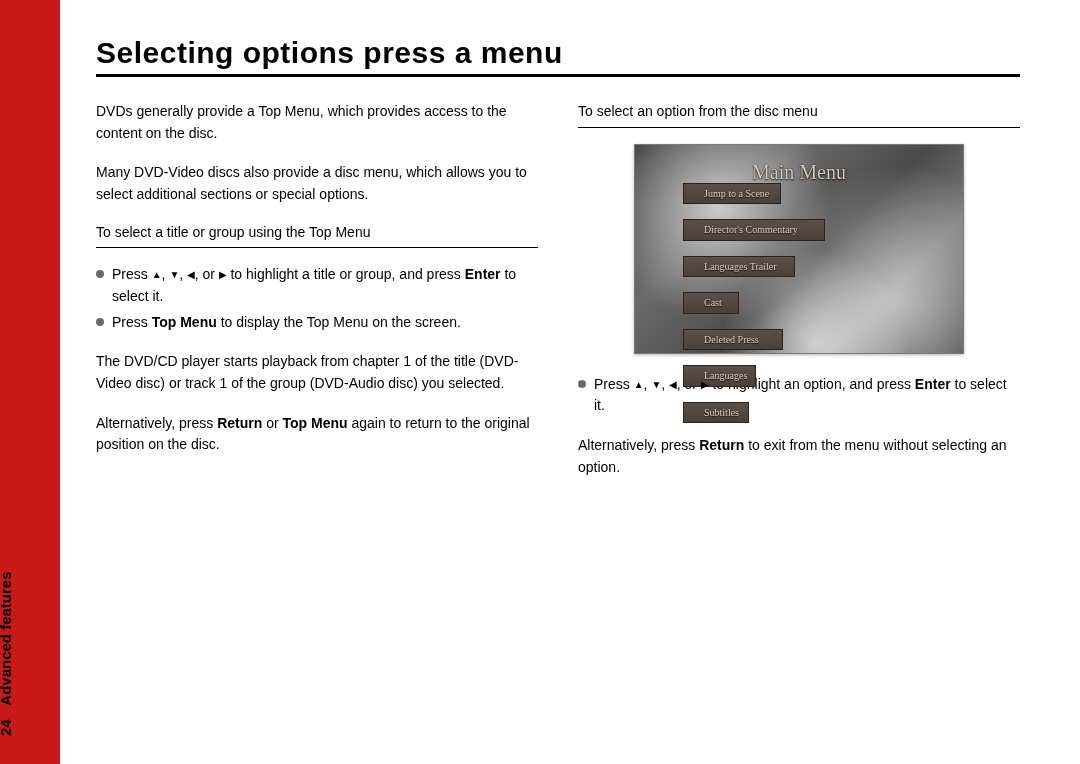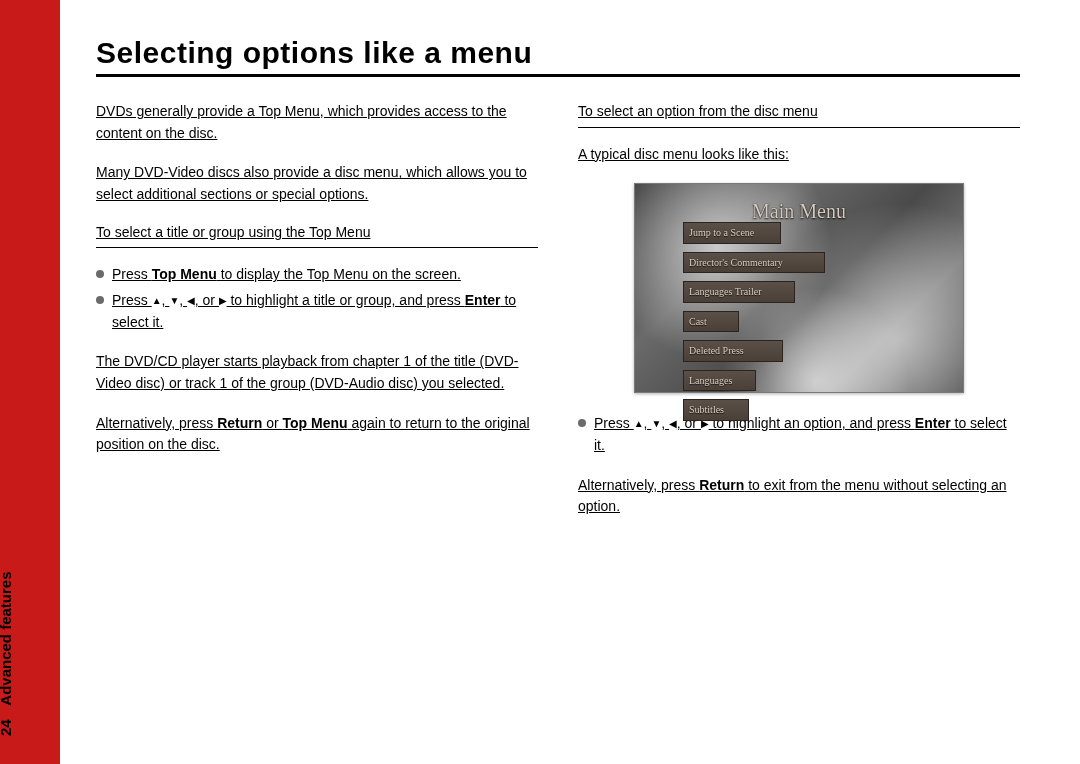--- a/index.html
+++ b/index.html
@@ -46,21 +46,20 @@
   .title-rule {
     height: 3px;
     background: #000;
     margin-top: 2px;
     margin-bottom: 24px;
     width: 100%;
   }
   .cols {
     display: flex;
     gap: 40px;
-    text-decoration: underline;
   }
   .col { flex: 1 1 0; font-size: 14px; line-height: 1.55; color: #000; }
   .col p { margin-bottom: 18px; }
   h2.sub {
     font-family: Arial, Helvetica, sans-serif;
     font-weight: normal;
     font-size: 14px;
     line-height: 1.25;
     margin-top: 2px;
     margin-bottom: 6px;
@@ -107,22 +106,22 @@
     top: 38px;
     left: 48px;
     width: 165px;
   }
   .disc-item {
     background: linear-gradient(#5b5047, #4a4038);
     border: 1px solid #2b241e;
     color: #d8ccbf;
     font-family: Georgia, 'Times New Roman', serif;
     font-size: 10px;
-    padding: 2px 5px;
-    margin-bottom: 8px;
+    padding: 2px 20px;
+    margin-bottom: 15px;
     text-shadow: 0 1px 1px rgba(0,0,0,0.8);
     white-space: nowrap;
     overflow: hidden;
   }
   .disc-item.w1 { width: 98px; }
   .disc-item.w2 { width: 142px; }
   .disc-item.w3 { width: 112px; }
   .disc-item.w4 { width: 56px; }
   .disc-item.w5 { width: 100px; }
   .disc-item.w6 { width: 73px; }
@@ -134,61 +133,60 @@
 <div class="page">
   <div class="red-bar"></div>
 
   <div class="sidebar-text">
     <span class="page-num">24</span>
     <span>Advanced features</span>
   </div>
 
   <div class="content">
     <div class="title-wrap">
-      <h1 class="title">Selecting options like a menu</h1>
+      <h1 class="title">Selecting options press a menu</h1>
       <div class="title-rule"></div>
     </div>
 
     <div class="cols">
 
       <div class="col">
         <p>DVDs generally provide a Top Menu, which provides access to the content on the disc.</p>
         <p>Many DVD-Video discs also provide a disc menu, which allows you to select additional sections or special options.</p>
 
         <h2 class="sub">To select a title or group using the Top Menu</h2>
         <hr class="hr-thin">
 
         <div class="bullet-group">
+          <div class="bullet-row">
+            <div class="bullet-dot"></div>
+            <div class="bullet-text">
+              <span>Press </span><span class="arrow">▲</span><span>, </span><span class="arrow">▼</span><span>, </span><span class="arrow">◀</span><span>, or </span><span class="arrow">▶</span><span> to highlight a title or group, and press </span><span class="bold">Enter</span><span> to select it.</span>
+            </div>
+          </div>
           <div class="bullet-row">
             <div class="bullet-dot"></div>
             <div class="bullet-text">
               <span>Press </span><span class="bold">Top Menu</span><span> to display the Top Menu on the screen.</span>
             </div>
           </div>
-          <div class="bullet-row">
-            <div class="bullet-dot"></div>
-            <div class="bullet-text">
-              <span>Press </span><span class="arrow">▲</span><span>, </span><span class="arrow">▼</span><span>, </span><span class="arrow">◀</span><span>, or </span><span class="arrow">▶</span><span> to highlight a title or group, and press </span><span class="bold">Enter</span><span> to select it.</span>
-            </div>
-          </div>
         </div>
 
         <p>The DVD/CD player starts playback from chapter 1 of the title (DVD-Video disc) or track 1 of the group (DVD-Audio disc) you selected.</p>
 
         <p>
           <span>Alternatively, press </span><span class="bold">Return</span><span> or </span><span class="bold">Top Menu</span><span> again to return to the original position on the disc.</span>
         </p>
       </div>
 
       <div class="col">
         <h2 class="sub">To select an option from the disc menu</h2>
         <hr class="hr-thin">
 
 
-        <p>A typical disc menu looks like this:</p>
 
         <div class="disc-shot">
           <div class="disc-title">Main Menu</div>
           <div class="disc-list">
             <div class="disc-item w1">Jump to a Scene</div>
             <div class="disc-item w2">Director's Commentary</div>
             <div class="disc-item w3">Languages Trailer</div>
             <div class="disc-item w4">Cast</div>
             <div class="disc-item w5">Deleted Press</div>
             <div class="disc-item w6">Languages</div>

